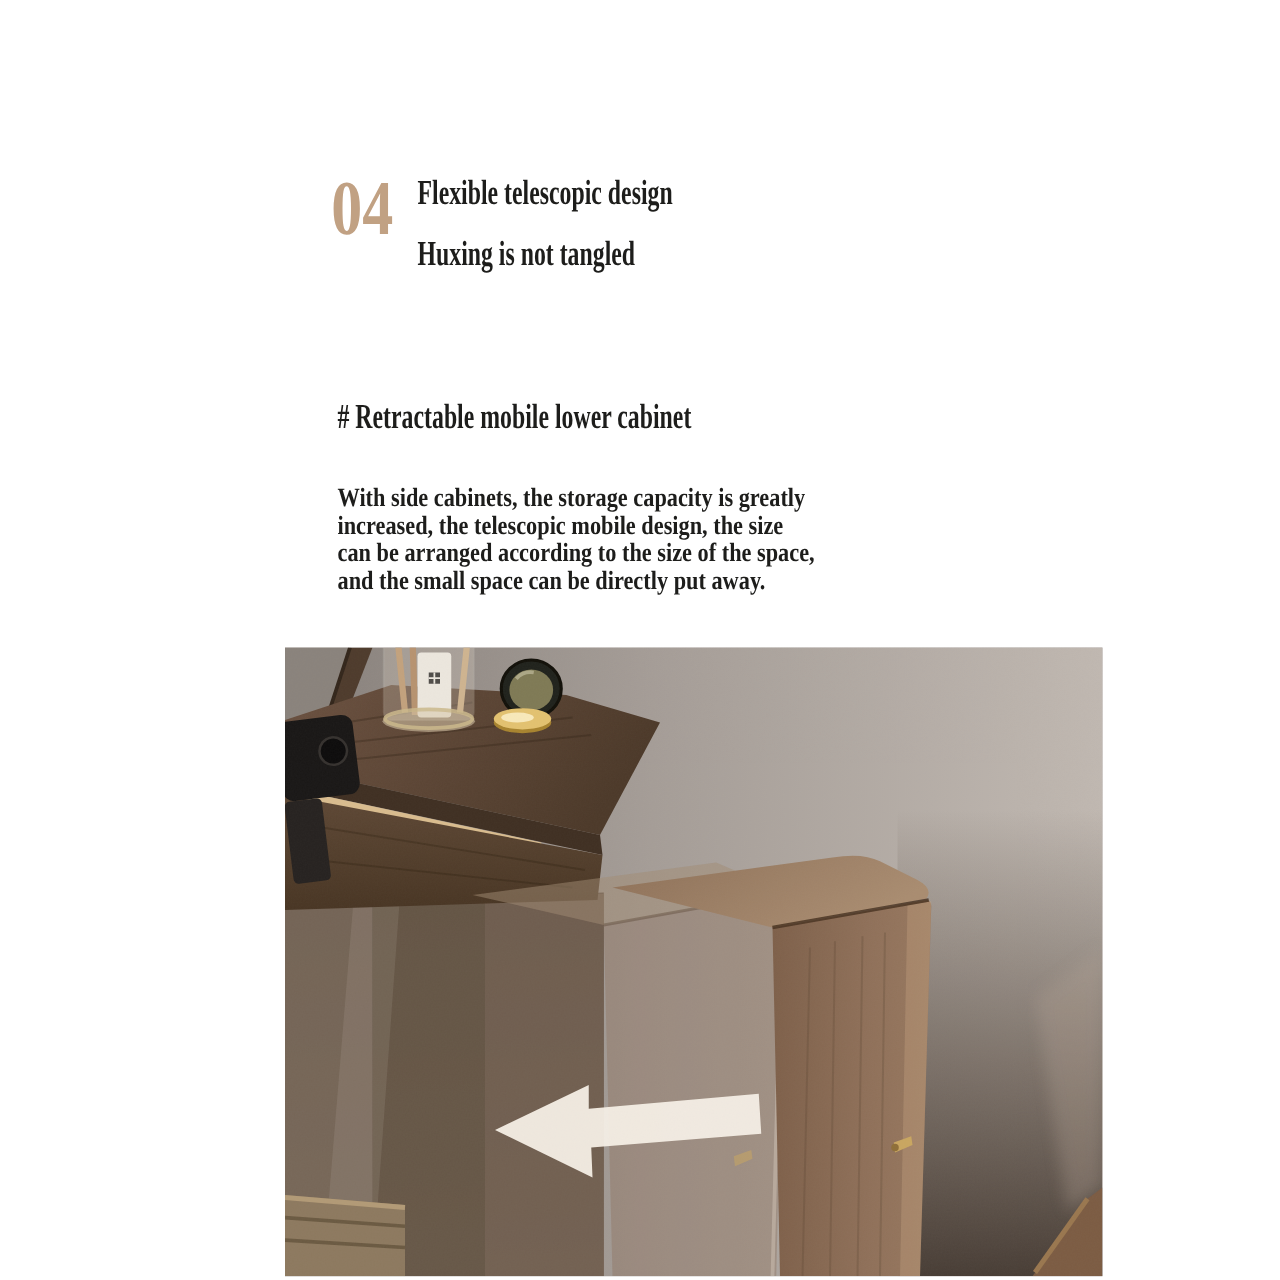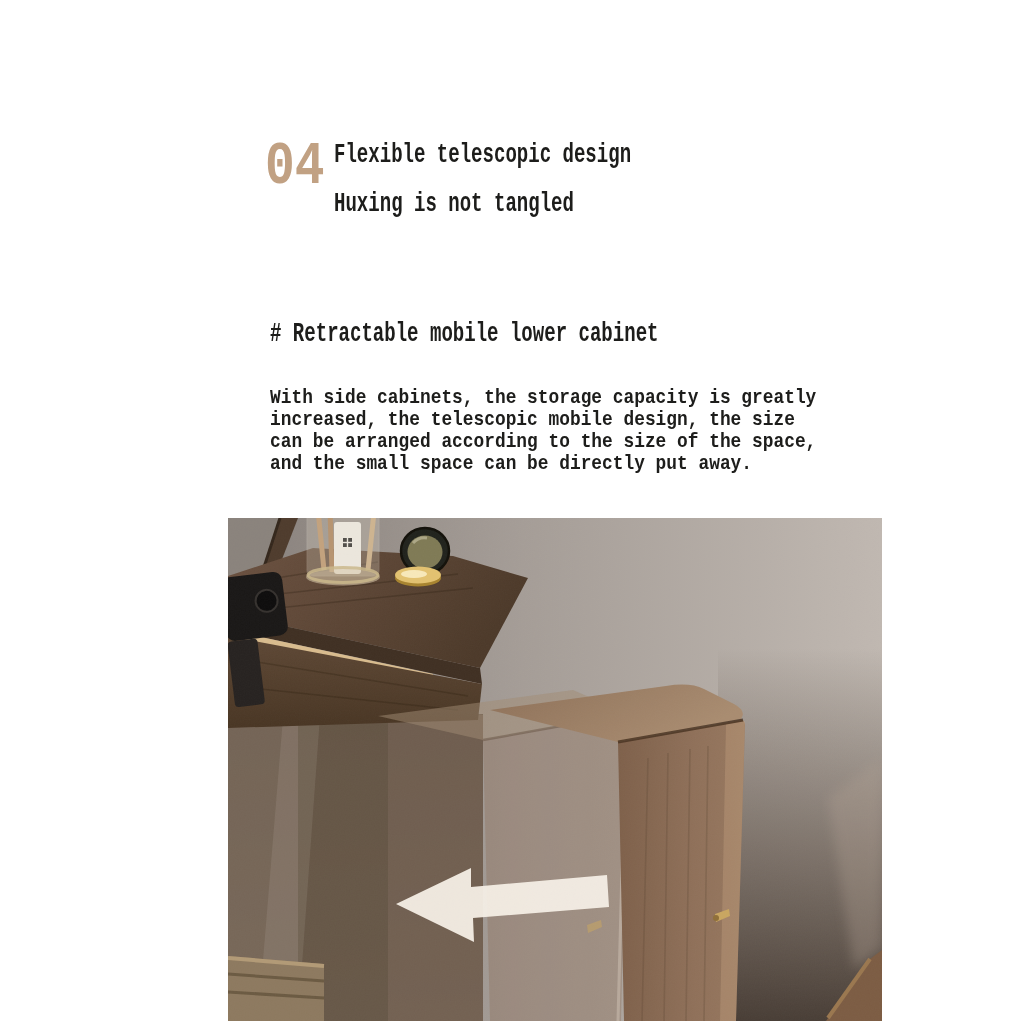--- a/index.html
+++ b/index.html
@@ -1,19 +1,19 @@
 <!DOCTYPE html>
 <html style="--page-bg: #ffffff; --text: #1d1d1b; --accent: #c1a183; --wall-light: #c0b8b1; --wall-dark: #87807b; --wood-slab: #5e4634; --wood-drawer: #55402e; --wood-cabinet: #8b6c56; --cabinet-top: #9c8067; --ghost-tint: #a28b74; --arrow: #f5efe6; --knob-gold: #c9a660; --trim-tan: #d9bc8e;"><head>
 <meta charset="utf-8">
 <style>
   html,body{margin:0;padding:0;background:#fff;}
   .page{
     position:relative;width:939px;height:1024px;margin:0 auto;
     background:var(--page-bg,#fff);overflow:hidden;
-    font-family:Liberation Mono, monospace;
+    font-family:Liberation Serif, serif;
   }
   .num{
     position:absolute;left:222px;top:136px;
     font-size:62px;font-weight:700;line-height:1;letter-spacing:0px;
     color:var(--accent,#c1a183);
     transform:scaleX(.80);transform-origin:0 0;white-space:nowrap;
   }
   .hline{
     position:absolute;left:291px;
     font-size:28px;font-weight:700;line-height:1;color:var(--text,#1d1d1b);

